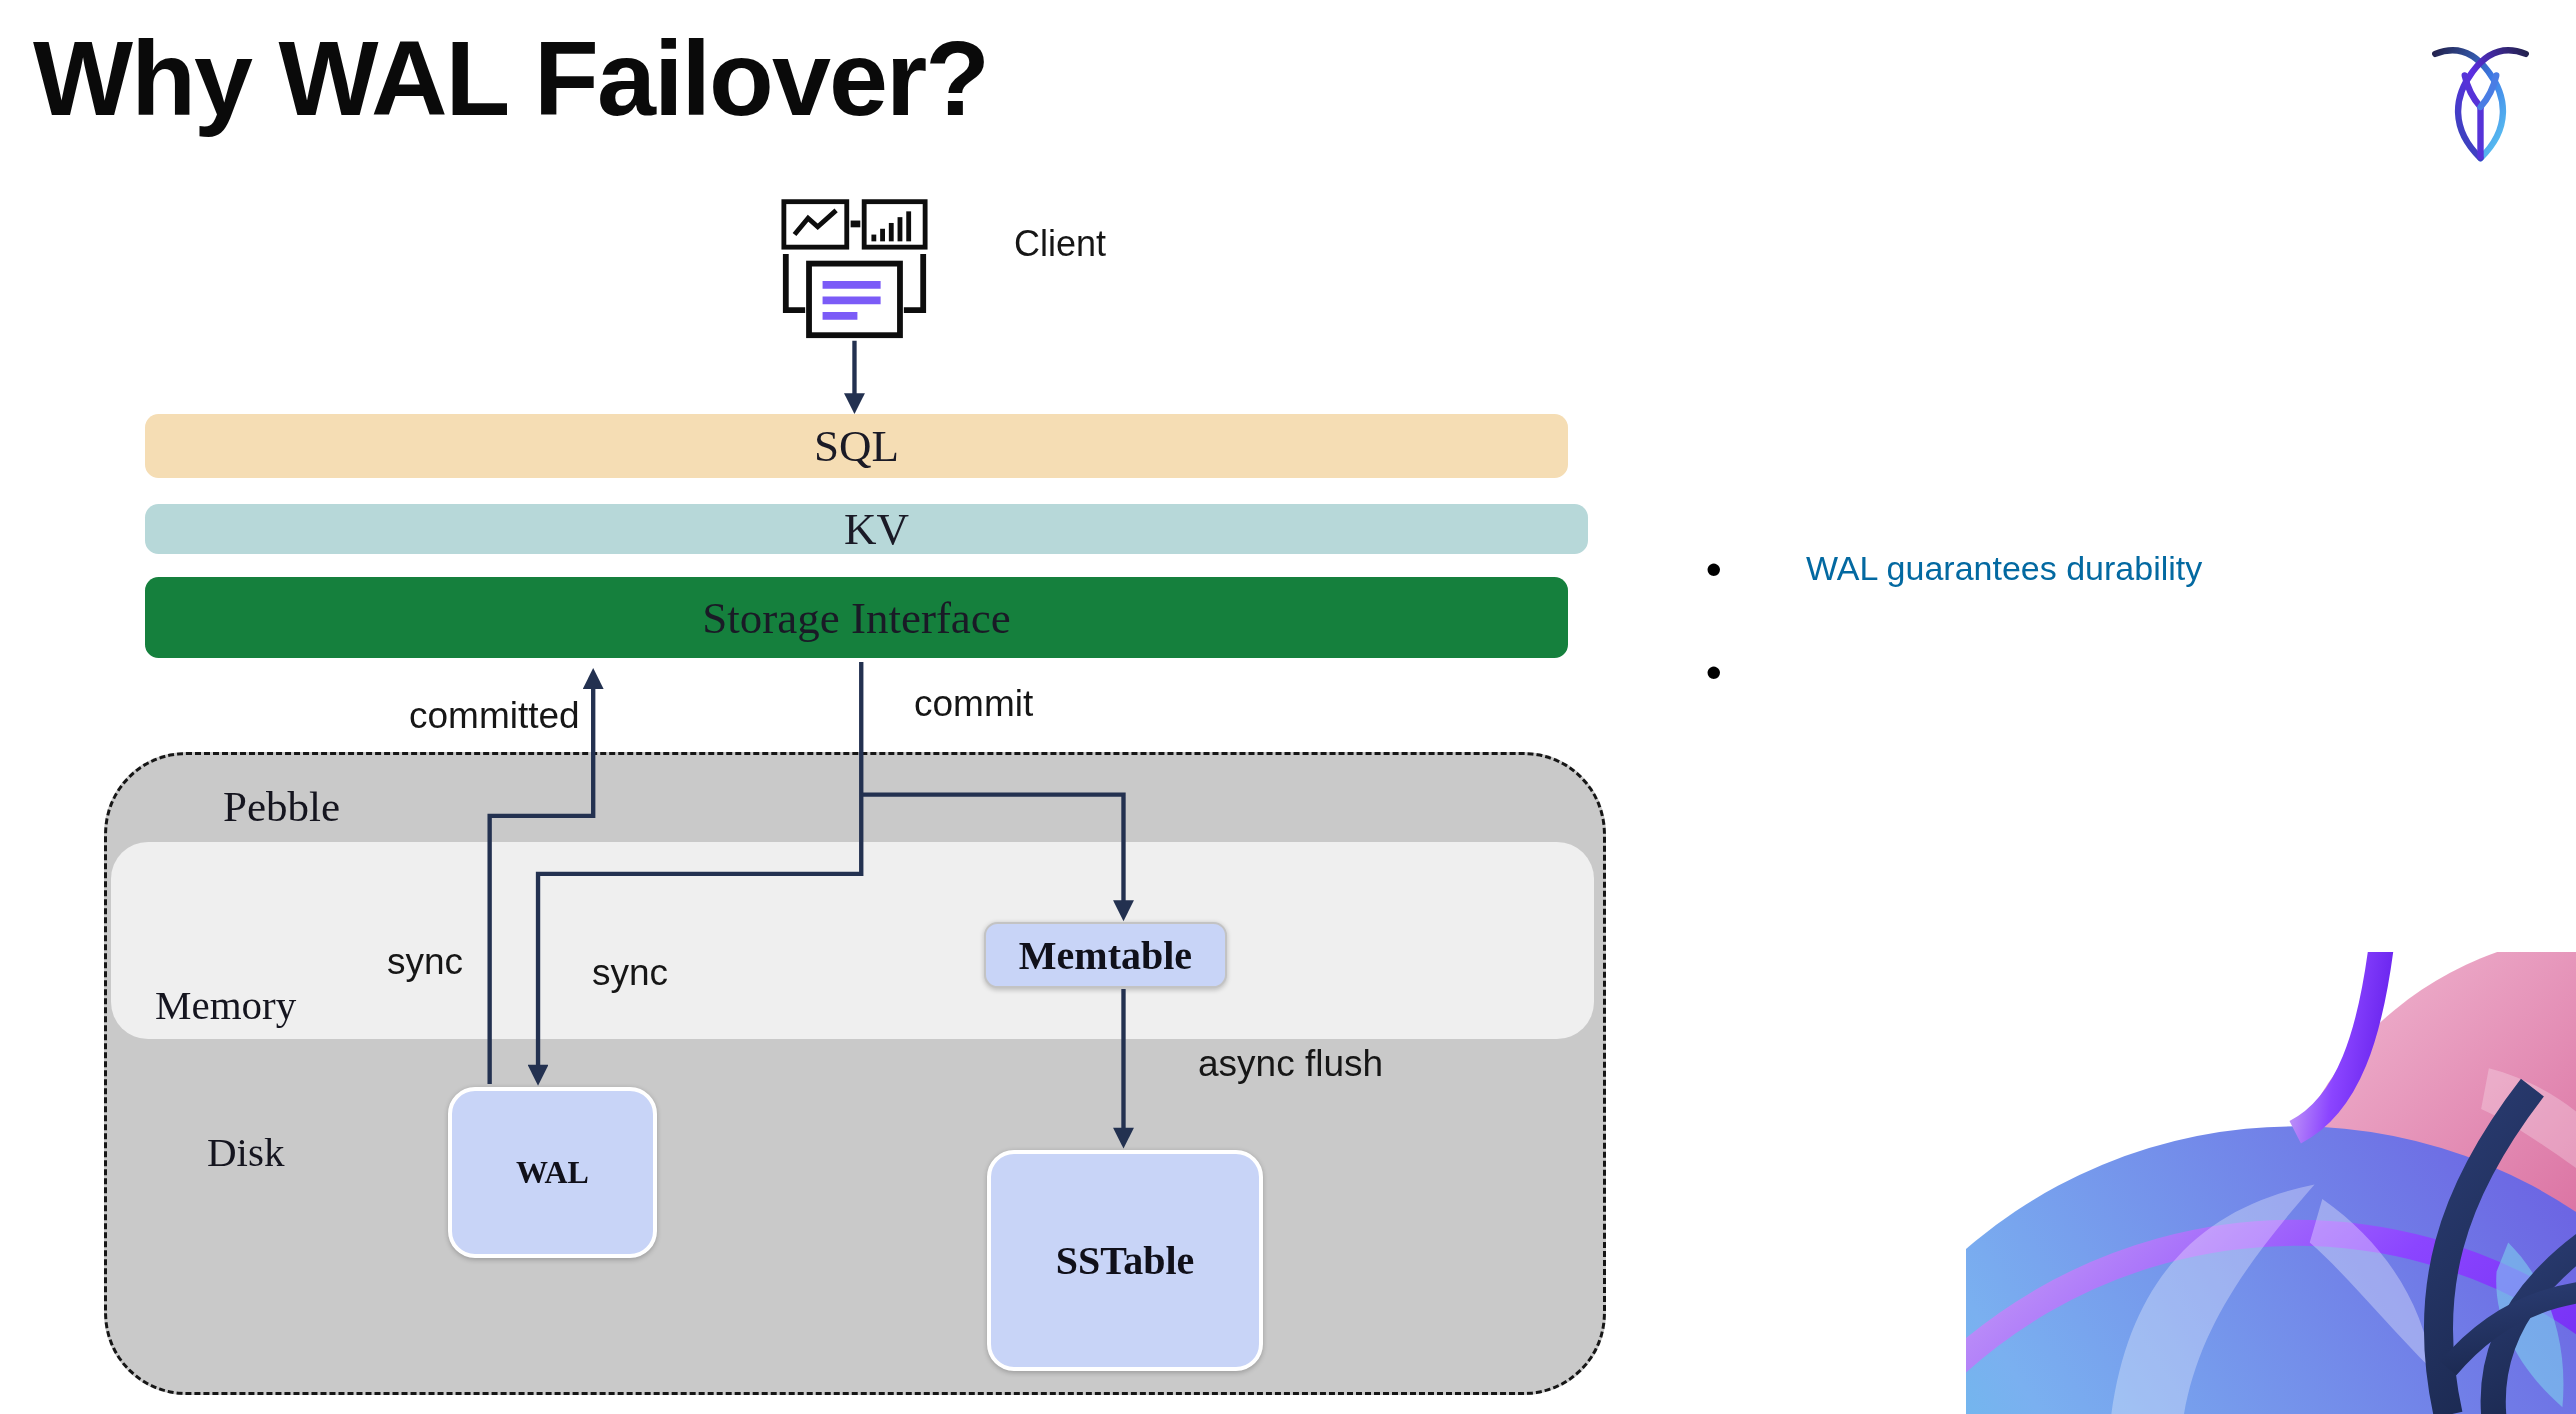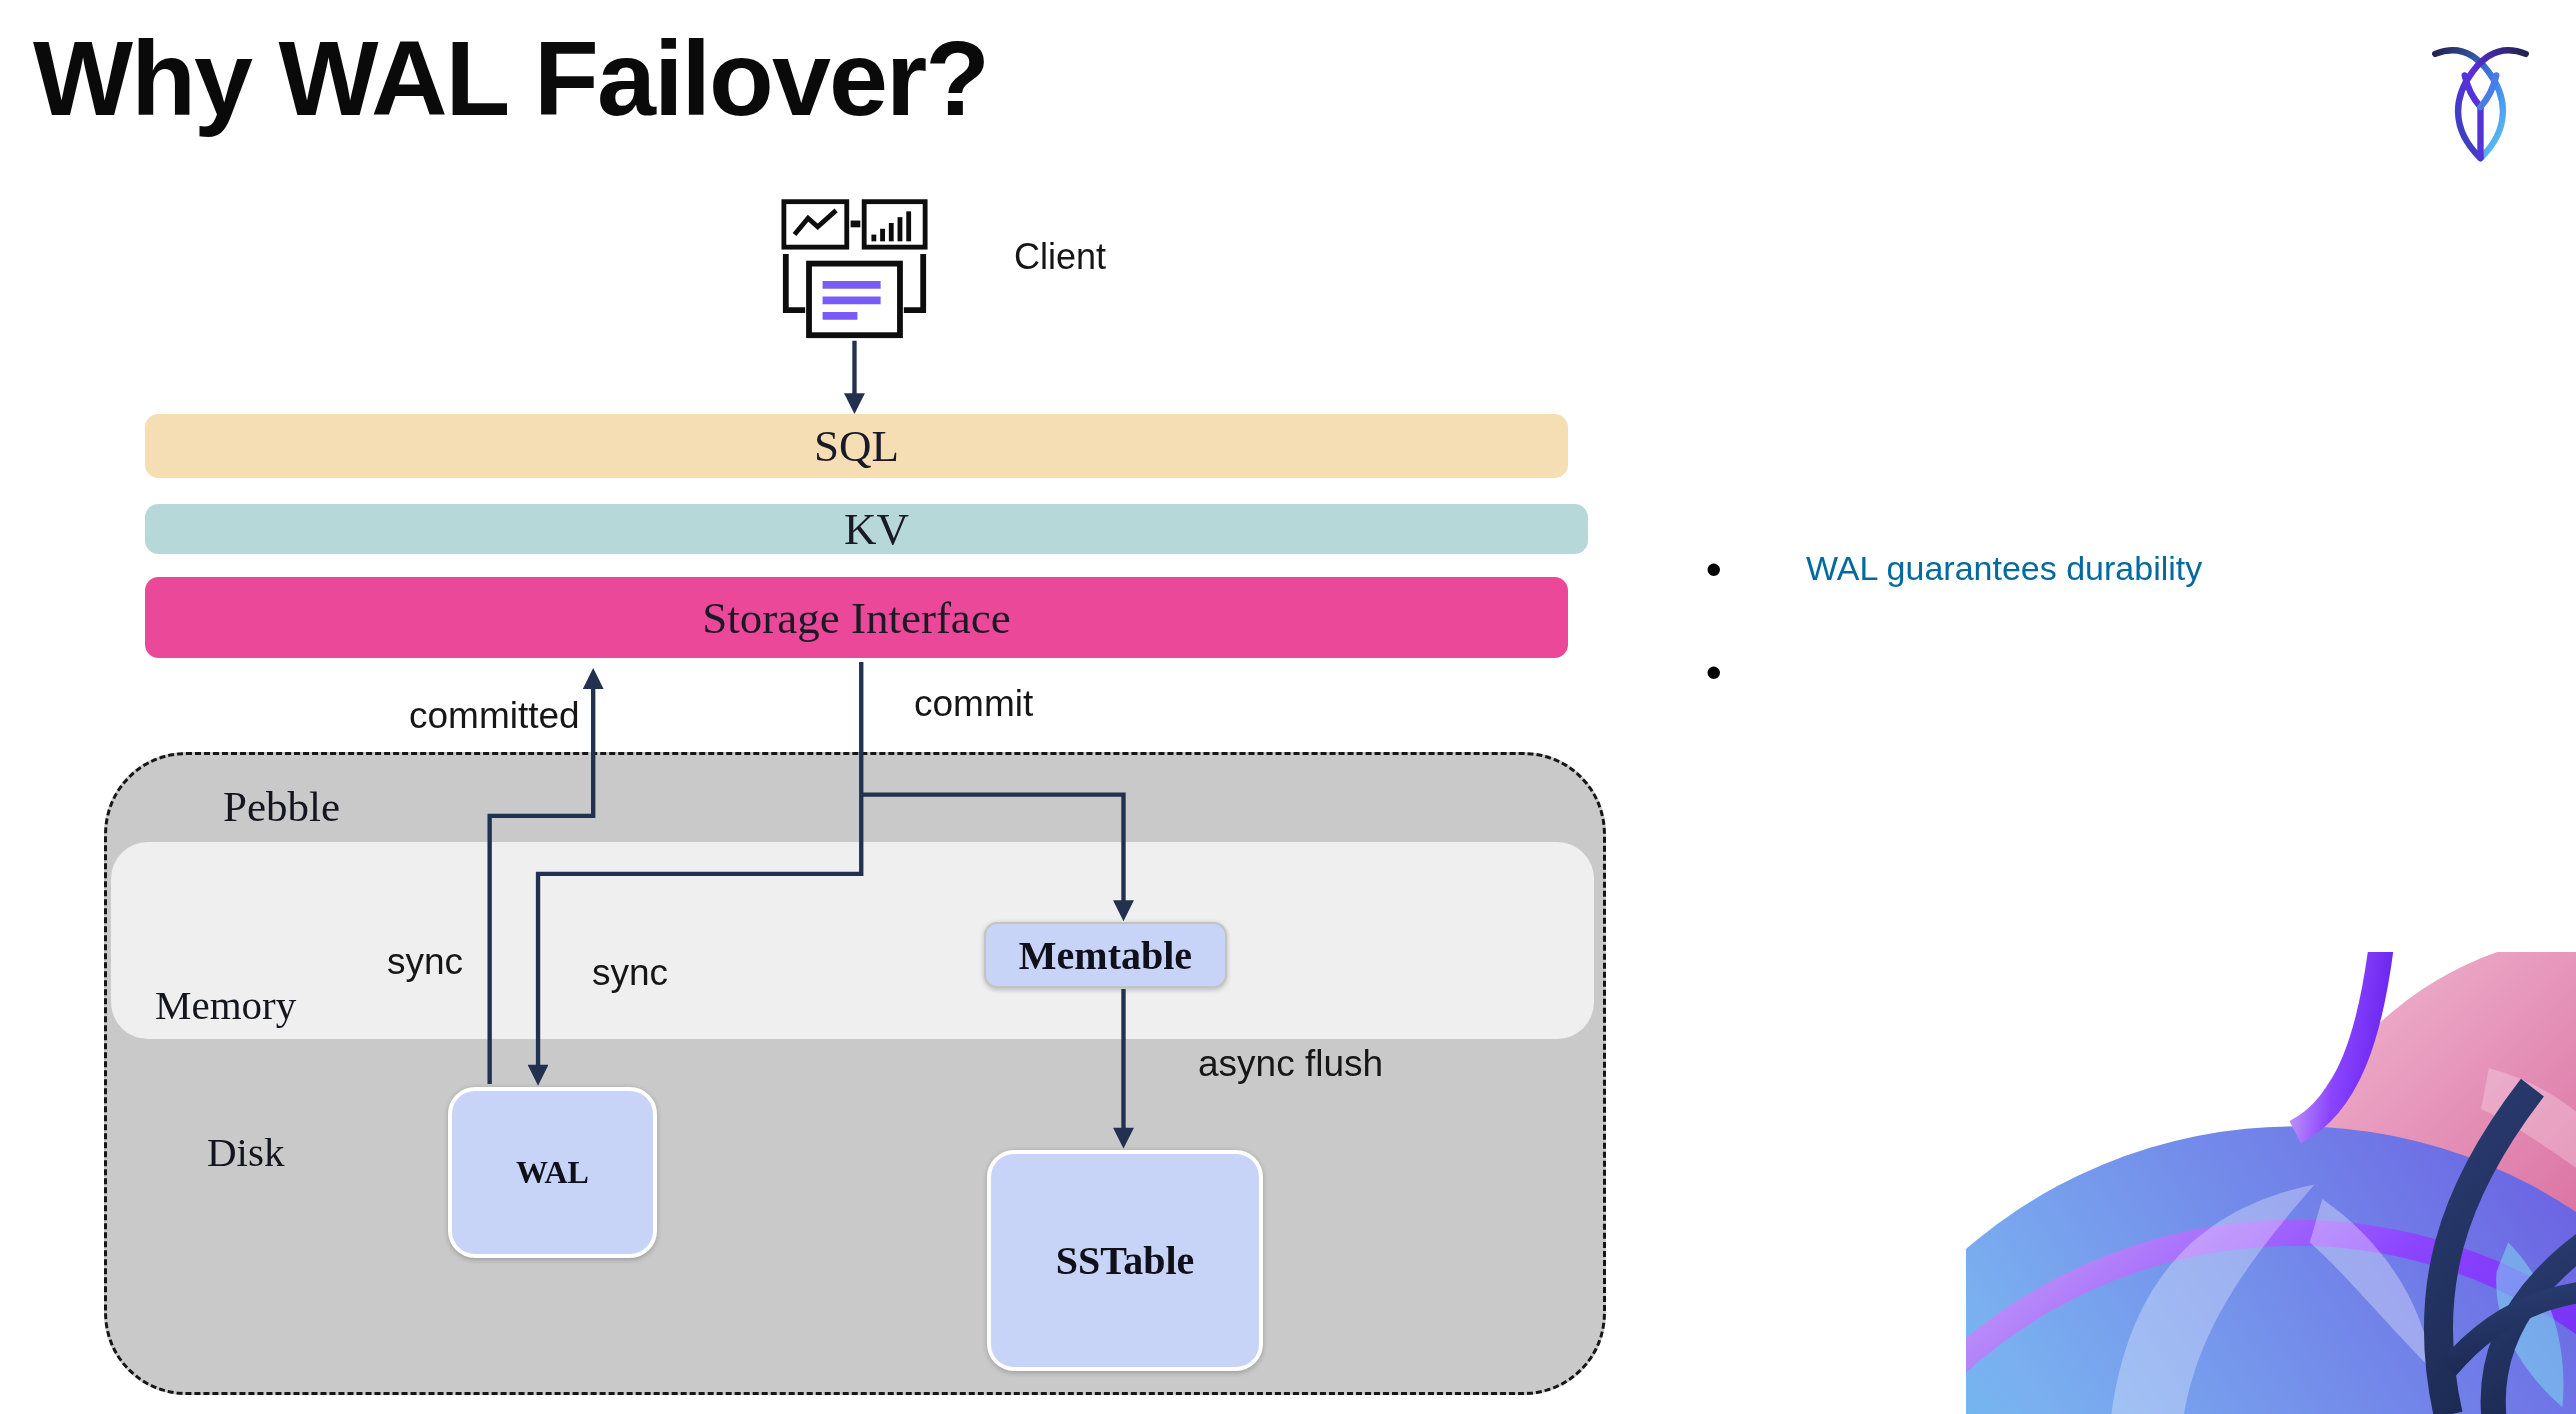--- a/index.html
+++ b/index.html
@@ -39,21 +39,21 @@
     color:#15151f;white-space:nowrap;
   }
   .pebble-lbl{left:223px;top:782px;font-size:43px;}
   .memory-lbl{left:155px;top:981px;font-size:41px;}
   .disk-lbl{left:207px;top:1128px;font-size:41px;}
   
   .elabel{
     position:absolute;font-family:"Liberation Sans",sans-serif;
     font-size:37px;color:#161616;white-space:nowrap;
   }
-  .client-lbl{left:1014px;top:236px;font-size:36px;}
+  .client-lbl{left:1014px;top:223px;font-size:36px;}
   .committed-lbl{left:409px;top:695px;}
   .commit-lbl{left:914px;top:683px;}
   .sync-left-lbl{left:387px;top:941px;}
   .sync-right-lbl{left:592px;top:952px;}
   .asyncflush-lbl{left:1198px;top:1043px;}
   
   .node{
     position:absolute;display:flex;align-items:center;justify-content:center;
     font-family:"Liberation Serif",serif;font-weight:bold;color:#10101a;
     box-sizing:border-box;box-shadow:0 1.9px 4.8px rgba(0,0,0,0.22);
@@ -136,21 +136,21 @@
     </g>
   </svg>
   <div class="elabel client-lbl">Client</div>
 
   <div class="bar bar-sql" style="background-color: rgb(245, 221, 180);">
     <span>SQL</span>
   </div>
   <div class="bar bar-kv" style="background-color: rgb(183, 216, 217);">
     <span>KV</span>
   </div>
-  <div class="bar bar-storage" style="background-color: #ec4899;">
+  <div class="bar bar-storage" style="background-color: #15803d;">
     <span>Storage Interface</span>
   </div>
 
   <div class="pebble" style="background-color: rgb(201, 201, 201);"></div>
   <div class="memory-band" style="background-color: rgb(239, 239, 239);"></div>
 
   <div class="zlabel pebble-lbl">Pebble</div>
   <div class="zlabel memory-lbl">Memory</div>
   <div class="zlabel disk-lbl">Disk</div>
 

